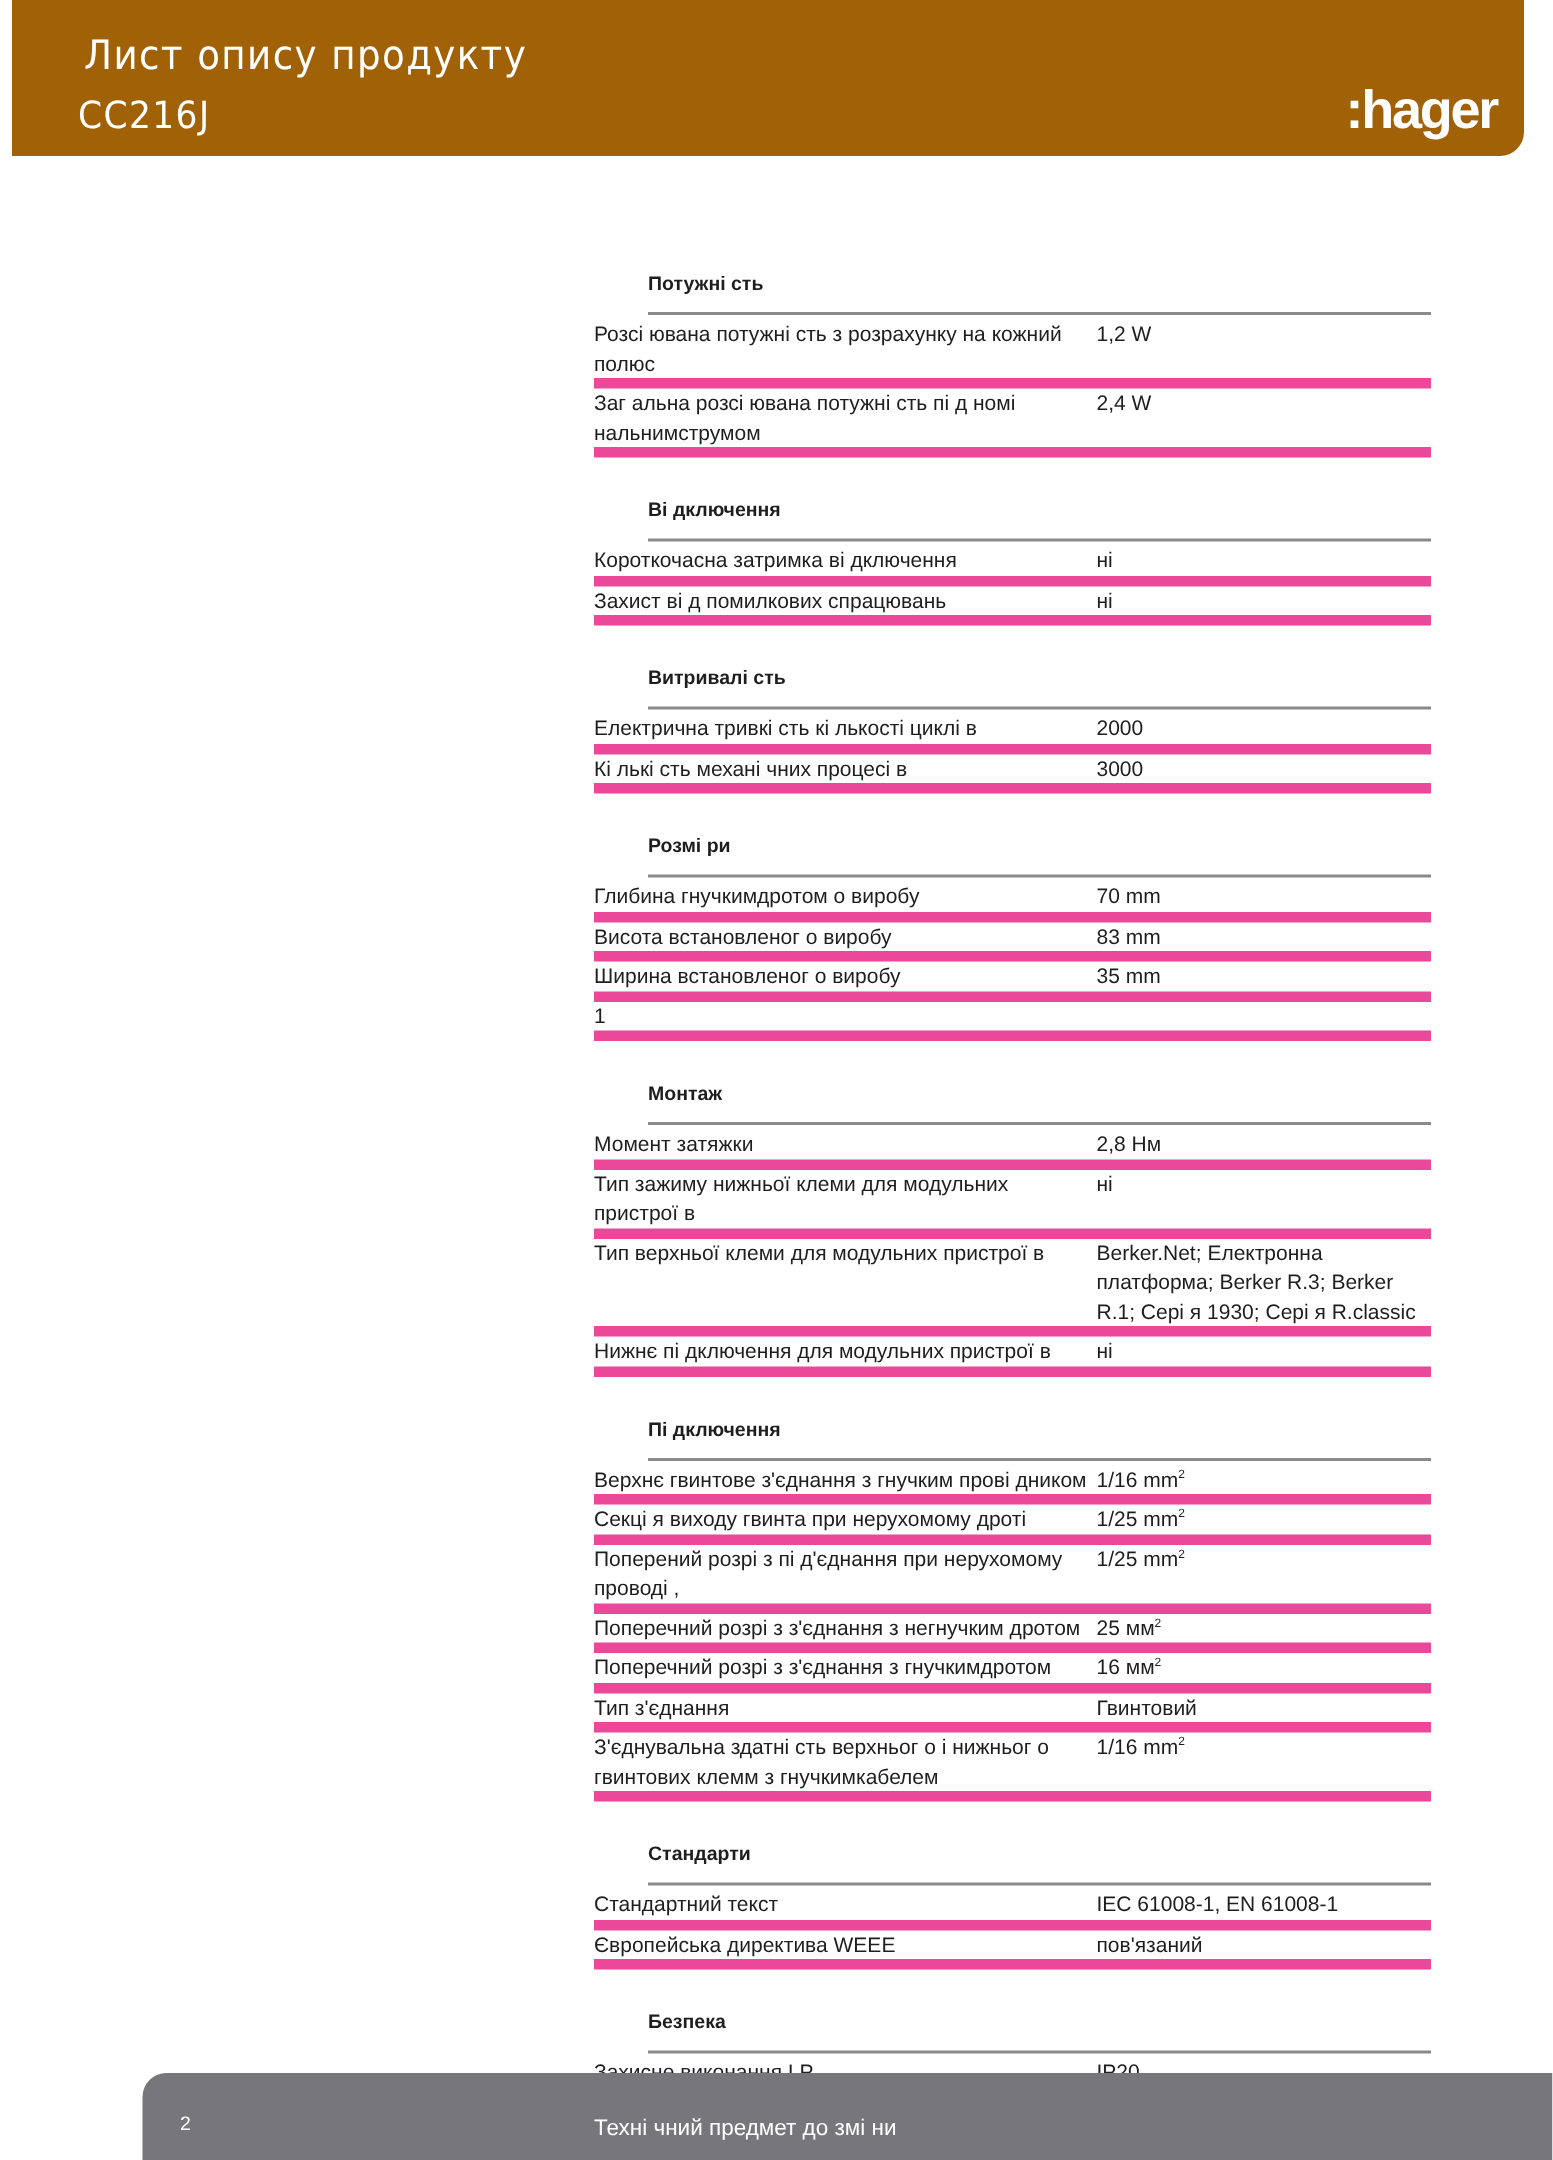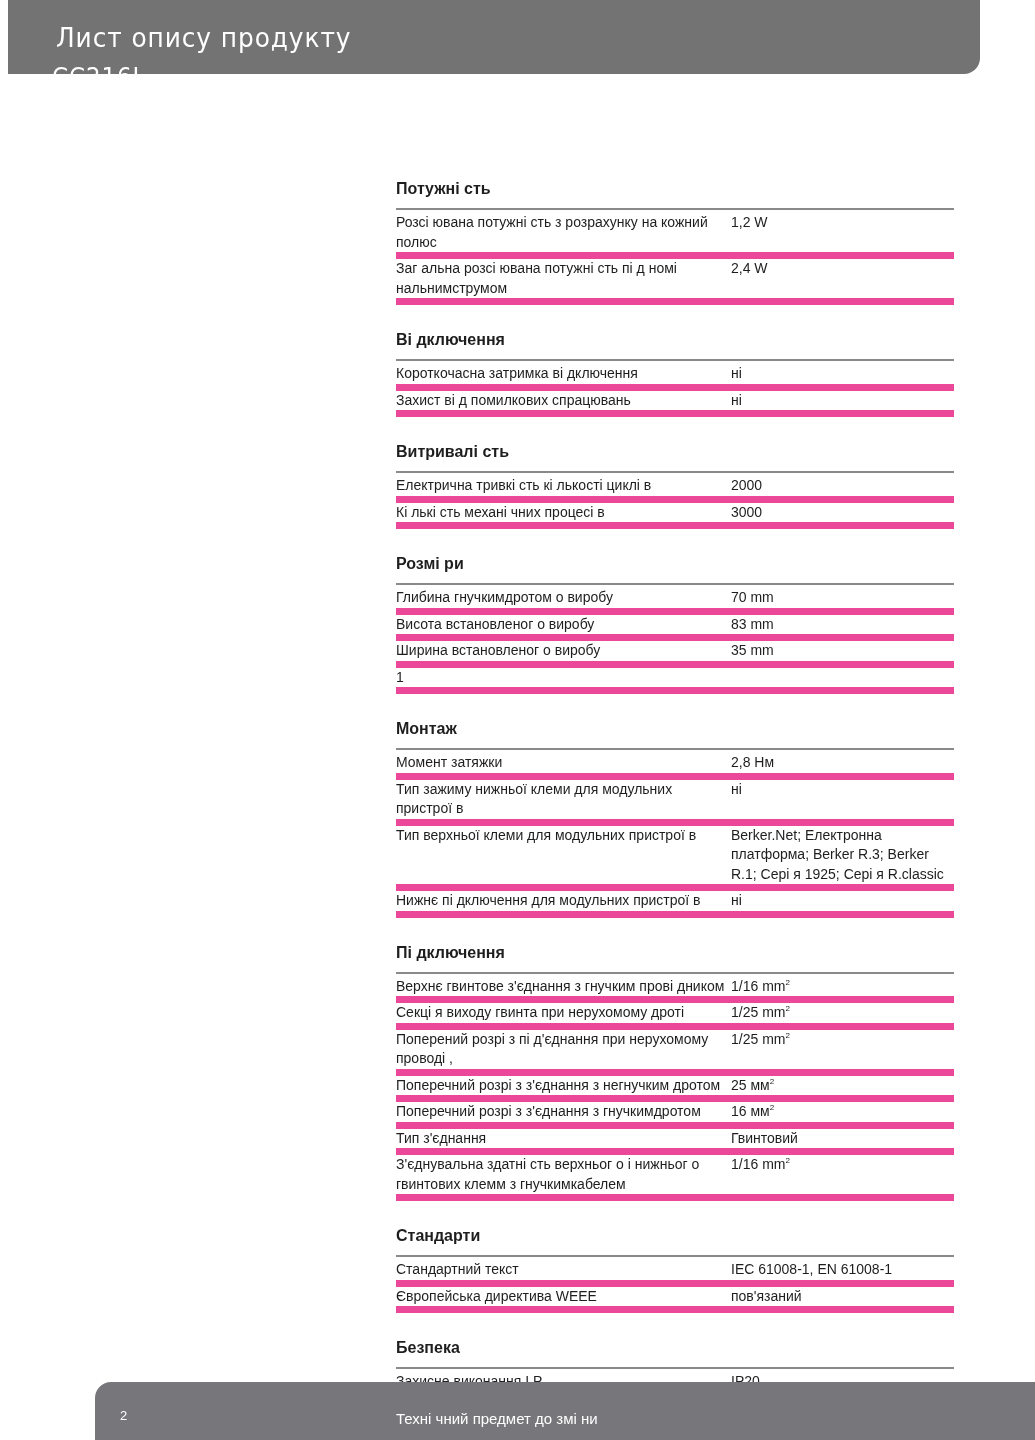--- a/index.html
+++ b/index.html
@@ -1,41 +1,42 @@
 <!DOCTYPE html>
 <html><head>
 <meta charset="utf-8">
 <style>
   html, body { margin: 0; padding: 0; }
   body {
     width: 1035px; height: 1440px; position: relative; overflow: hidden;
     background: #ffffff; font-family: "Liberation Sans", sans-serif; color: #1e1e1e;
   }
   .header {
-    position: absolute; left: 8px; top: 0; width: 972px; height: 74px;
-    background: #737373; border-bottom-right-radius: 16px;
+    position: absolute; left: 8px; top: 0; width: 972px; height: 104px;
+    background: #a16207; border-bottom-right-radius: 16px; padding-left: 36px;
   }
   .header .title {
     position: absolute; left: 48px; top: 22px; font-size: 27px; color: #ffffff;
     letter-spacing: 1px; font-family: "DejaVu Sans", sans-serif; font-weight: normal;
     transform: scaleX(0.92); transform-origin: left;
   }
   .header .code {
     position: absolute; left: 44px; top: 62px; font-size: 25px; color: #ffffff;
     letter-spacing: 1px; font-family: "DejaVu Sans", sans-serif;
     transform: scaleX(0.92); transform-origin: left;
   }
   .logo {
-    position: absolute; right: 18px; top: 69px; font-size: 36px; color: #ffffff;
+    position: absolute; right: 18px; top: 52px; font-size: 36px; color: #ffffff;
     font-weight: bold; letter-spacing: -1.5px; font-family: "Liberation Sans", sans-serif;
   }
   .content { position: absolute; left: 396px; top: 172px; width: 558px; }
   .section-title {
-    font-size: 16px; font-weight: bold; height: 36px; line-height: 34px;
+    font-size: 13px; font-weight: bold; height: 36px; line-height: 34px;
     border-bottom: 2px solid #8a8a8a;
+    margin-left: 36px;
   }
   .section { margin-bottom: 18px; }
   .row {
     display: flex; font-size: 14px; line-height: 19.5px; border-bottom: 7px solid #ec4899;
     padding: 0;
   }
   .row .label { width: 335px; flex: none; }
   .row .value { flex: 1; }
   .section .rows .row:first-child { padding-top: 3px; }
   sup { font-size: 8px; vertical-align: super; line-height: 0; }
@@ -121,21 +122,21 @@
         <div class="row">
           <div class="label">Момент затяжки</div>
           <div class="value"><span>2,8 Нм</span></div>
         </div>
         <div class="row">
           <div class="label">Тип зажиму нижньої клеми для модульних пристрої в</div>
           <div class="value"><span>ні</span></div>
         </div>
         <div class="row">
           <div class="label">Тип верхньої клеми для модульних пристрої в</div>
-          <div class="value"><span>Berker.Net; Електронна платформа; Berker R.3; Berker R.1; Серi я 1925; Серi я R.classic</span></div>
+          <div class="value"><span>Berker.Net; Електронна платформа; Berker R.3; Berker R.1; Серi я 1930; Серi я R.classic</span></div>
         </div>
         <div class="row">
           <div class="label">Нижнє пі дключення для модульних пристрої в</div>
           <div class="value"><span>ні</span></div>
         </div>
       </div>
     </div>
     <div class="section">
       <div class="section-title">Пі дключення</div>
       <div class="rows">

